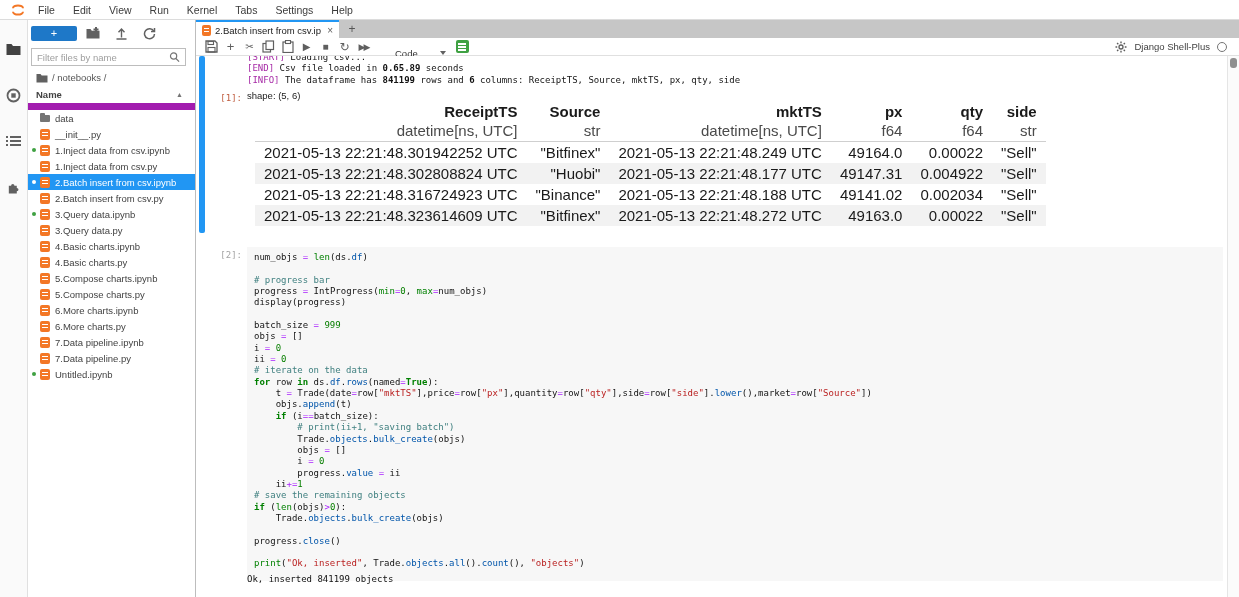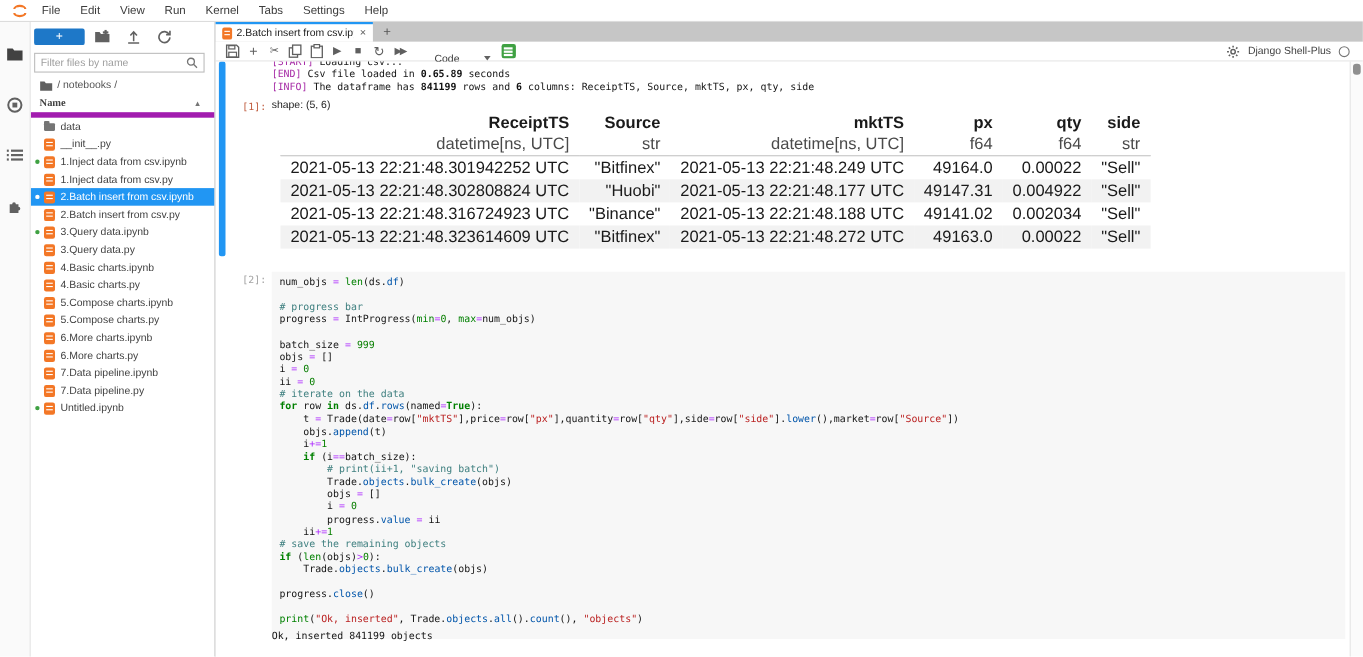--- a/index.html
+++ b/index.html
@@ -25,21 +25,21 @@
   .new-launcher { width:46px; height:15px; background:#1e78c8; color:#fff; border:none; border-radius:2px;
     font-size:11px; line-height:13px; text-align:center; }
   .fb-tbtn { width:24px; height:18px; display:flex; align-items:center; justify-content:center; margin-left:4px; }
   .fb-search { margin:2px 9px 4px 3px; height:18px; border:1px solid #bdbdbd; background:#fff;
     display:flex; align-items:center; padding:0 5px; }
   .fb-search input { border:none; outline:none; flex:1; font-size:9.5px; color:#333;
     font-family:"Liberation Sans","DejaVu Sans",sans-serif; background:transparent; }
   .fb-search input::placeholder { color:#9e9e9e; }
   .crumbs { display:flex; align-items:center; gap:4px; padding:2px 8px 4px 8px; font-size:9.5px; color:#555; }
   .fb-colhead { display:flex; align-items:center; justify-content:space-between; padding:2px 12px 3px 8px;
-    border-bottom:5px solid #a21caf; font-size:9.5px; font-weight:bold; color:#424242;font-family:Liberation Serif, serif; }
+    border-bottom:7px solid #a21caf; font-size:9.5px; font-weight:bold; color:#424242; }
   .sort-caret { font-size:7px; color:#757575; }
   .file-list { }
   .frow { display:flex; align-items:center; height:16px; padding-left:2px; cursor:default; }
   .frow .dot { width:8px; text-align:center; font-size:0; }
   .frow .dot i { display:inline-block; width:4px; height:4px; border-radius:50%; background:transparent; }
   .frow.running .dot i { background:#3fa142; }
   .frow.sel { background:#2196f3; }
   .frow.sel .label { color:#fff; }
   .frow.sel .dot i { background:#fff; }
   .ficon { width:10px; height:11px; margin:0 5px 0 2px; position:relative; flex:none; }
@@ -400,30 +400,30 @@
             </tr>
           </tbody>
       </table>
 
       <div class="prompt p-in">[2]:</div>
       <div class="editor" id="code-lines">
           <div class="cl"><span class="tk-p">num_objs </span><span class="tk-op">=</span><span class="tk-p"> </span><span class="tk-bi">len</span><span class="tk-p">(ds.</span><span class="tk-prop">df</span><span class="tk-p">)</span></div>
           <div class="cl">&nbsp;</div>
           <div class="cl"><span class="tk-com"># progress bar</span></div>
           <div class="cl"><span class="tk-p">progress </span><span class="tk-op">=</span><span class="tk-p"> IntProgress(</span><span class="tk-bi">min</span><span class="tk-op">=</span><span class="tk-num">0</span><span class="tk-p">, </span><span class="tk-bi">max</span><span class="tk-op">=</span><span class="tk-p">num_objs)</span></div>
+          <div class="cl"><span class="tk-p">display(progress)</span></div>
           <div class="cl">&nbsp;</div>
           <div class="cl"><span class="tk-p">batch_size </span><span class="tk-op">=</span><span class="tk-p"> </span><span class="tk-num">999</span></div>
           <div class="cl"><span class="tk-p">objs </span><span class="tk-op">=</span><span class="tk-p"> []</span></div>
           <div class="cl"><span class="tk-p">i </span><span class="tk-op">=</span><span class="tk-p"> </span><span class="tk-num">0</span></div>
           <div class="cl"><span class="tk-p">ii </span><span class="tk-op">=</span><span class="tk-p"> </span><span class="tk-num">0</span></div>
           <div class="cl"><span class="tk-com"># iterate on the data</span></div>
           <div class="cl"><span class="tk-kw">for</span><span class="tk-p"> row </span><span class="tk-kw">in</span><span class="tk-p"> ds.</span><span class="tk-prop">df</span><span class="tk-p">.</span><span class="tk-prop">rows</span><span class="tk-p">(named</span><span class="tk-op">=</span><span class="tk-kw">True</span><span class="tk-p">):</span></div>
           <div class="cl"><span class="tk-p">    t </span><span class="tk-op">=</span><span class="tk-p"> Trade(date</span><span class="tk-op">=</span><span class="tk-p">row[</span><span class="tk-str">"mktTS"</span><span class="tk-p">],price</span><span class="tk-op">=</span><span class="tk-p">row[</span><span class="tk-str">"px"</span><span class="tk-p">],quantity</span><span class="tk-op">=</span><span class="tk-p">row[</span><span class="tk-str">"qty"</span><span class="tk-p">],side</span><span class="tk-op">=</span><span class="tk-p">row[</span><span class="tk-str">"side"</span><span class="tk-p">].</span><span class="tk-prop">lower</span><span class="tk-p">(),market</span><span class="tk-op">=</span><span class="tk-p">row[</span><span class="tk-str">"Source"</span><span class="tk-p">])</span></div>
           <div class="cl"><span class="tk-p">    objs.</span><span class="tk-prop">append</span><span class="tk-p">(t)</span></div>
-          <div class="cl"><span class="tk-p">    i</span><span class="tk-op">+=</span><span class="tk-num">1</span></div>
           <div class="cl"><span class="tk-p">    </span><span class="tk-kw">if</span><span class="tk-p"> (i</span><span class="tk-op">==</span><span class="tk-p">batch_size):</span></div>
           <div class="cl"><span class="tk-com">        # print(ii+1, "saving batch")</span></div>
           <div class="cl"><span class="tk-p">        Trade.</span><span class="tk-prop">objects</span><span class="tk-p">.</span><span class="tk-prop">bulk_create</span><span class="tk-p">(objs)</span></div>
           <div class="cl"><span class="tk-p">        objs </span><span class="tk-op">=</span><span class="tk-p"> []</span></div>
           <div class="cl"><span class="tk-p">        i </span><span class="tk-op">=</span><span class="tk-p"> </span><span class="tk-num">0</span></div>
           <div class="cl"><span class="tk-p">        progress.</span><span class="tk-prop">value</span><span class="tk-p"> </span><span class="tk-op">=</span><span class="tk-p"> ii</span></div>
           <div class="cl"><span class="tk-p">    ii</span><span class="tk-op">+=</span><span class="tk-num">1</span></div>
           <div class="cl"><span class="tk-com"># save the remaining objects</span></div>
           <div class="cl"><span class="tk-kw">if</span><span class="tk-p"> (</span><span class="tk-bi">len</span><span class="tk-p">(objs)</span><span class="tk-op">&gt;</span><span class="tk-num">0</span><span class="tk-p">):</span></div>
           <div class="cl"><span class="tk-p">    Trade.</span><span class="tk-prop">objects</span><span class="tk-p">.</span><span class="tk-prop">bulk_create</span><span class="tk-p">(objs)</span></div>

